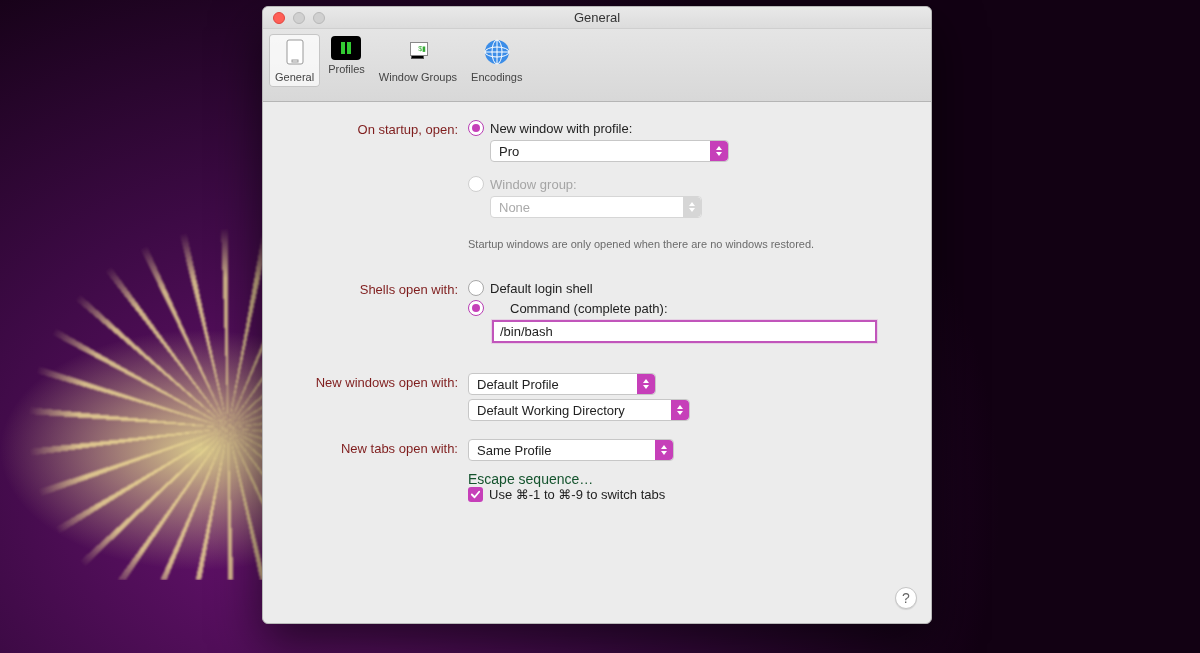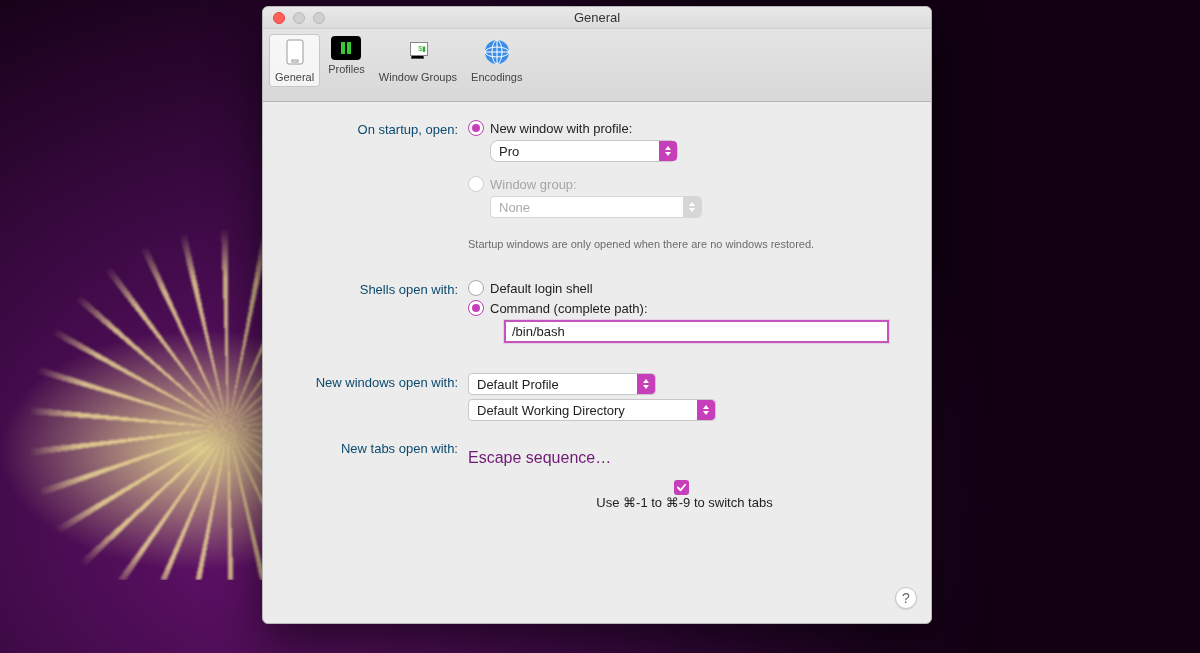--- a/index.html
+++ b/index.html
@@ -94,21 +94,21 @@
     padding: 18px 30px 20px 30px;
     position:relative;
     overflow:hidden;
   }
   .row { display:flex; align-items:flex-start; margin-bottom:4px; }
   .label {
     width: 175px;
     text-align:right;
     padding-right: 10px;
     padding-top:2px;
-    color:#0c4a6e;
+    color:#7f1d1d;
   }
   .field { flex:1; }
   .radio-row { display:flex; align-items:center; margin-bottom:4px; }
   .radio {
     width:16px; height:16px; border-radius:50%;
     border:1px solid #a8a8a8; background:#fff;
     margin-right:6px; display:inline-flex; align-items:center; justify-content:center;
     flex-shrink:0;
   }
   .radio.checked { border-color:#b83db4; background:#fff; }
@@ -148,23 +148,23 @@
     width: 385px; height:23px;
     border:2px solid #c155bb;
     background:#fff;
     padding:0 6px;
     font-size:13px;
     display:flex; align-items:center;
     border-radius:0;
     box-shadow:0 0 0 1px rgba(198,63,185,0.15);
   }
 
-  .link { color:#701a75; font-size:16px; margin-top:6px; display:inline-block;}
-
-  .checkbox-row { display:flex; align-items:center; margin-top:13px;flex-direction:column;}
+  .link { color:#14532d; font-size:14px; margin-top:6px; display:inline-block;}
+
+  .checkbox-row { display:flex; align-items:center; margin-top:0;}
   .checkbox {
     width:15px; height:15px; border-radius:3px;
     background:#c63fb9; margin-right:6px;
     display:flex; align-items:center; justify-content:center;
   }
   .checkbox svg { width:11px; height:11px; }
 
   .spacer-lg { height:26px; }
   .spacer-md { height:14px; }
 
@@ -236,21 +236,21 @@
   <div class="content">
 
     <div class="row">
       <div class="label">On startup, open:</div>
       <div class="field">
         <div class="radio-row">
           <span class="radio checked"></span>
           <span>New window with profile:</span>
         </div>
         <div class="indent">
-          <div class="popup" style="width:188px;border-radius:8px;">
+          <div class="popup" style="width:239px;">
             <span>Pro</span>
             <span class="arrows"></span>
           </div>
         </div>
         <div class="spacer-md"></div>
         <div class="radio-row">
           <span class="radio disabled"></span>
           <span class="radio-label disabled">Window group:</span>
         </div>
         <div class="indent">
@@ -265,54 +265,58 @@
 
     <div class="spacer-lg"></div>
 
     <div class="row">
       <div class="label">Shells open with:</div>
       <div class="field">
         <div class="radio-row">
           <span class="radio"></span>
           <span>Default login shell</span>
         </div>
-        <div class="radio-row" style="margin-top:0;">
+        <div class="radio-row" style="margin-top:0;gap:20px;">
           <span class="radio checked"></span>
           <span>Command (complete path):</span>
         </div>
-        <div class="indent" style="margin-left:36px;">
+        <div class="indent" style="margin-left:24px;">
           <div class="textfield">
             <span>/bin/bash</span>
           </div>
         </div>
       </div>
     </div>
 
     <div class="spacer-lg"></div>
 
     <div class="row">
       <div class="label">New windows open with:</div>
       <div class="field">
         <div class="popup" style="width:188px;">
           <span>Default Profile</span>
           <span class="arrows"></span>
         </div>
         <div style="height:4px;"></div>
-        <div class="popup" style="width:248px;">
+        <div class="popup" style="width:222px;">
           <span>Default Working Directory</span>
           <span class="arrows"></span>
         </div>
       </div>
     </div>
 
     <div class="spacer-md"></div>
 
     <div class="row">
       <div class="label">New tabs open with:</div>
       <div class="field">
+        <div class="popup" style="width:206px;">
+          <span>Same Profile</span>
+          <span class="arrows"></span>
+        </div>
         <div style="height:4px;"></div>
 
         <span class="link">Escape sequence…</span>
 
         <div class="checkbox-row">
           <span class="checkbox">
             <svg viewBox="0 0 12 12">
                 <path d="M2 6 L5 9 L10 3" stroke="#fff" stroke-width="2" fill="none" stroke-linecap="round" stroke-linejoin="round"></path>
               </svg>
           </span>

